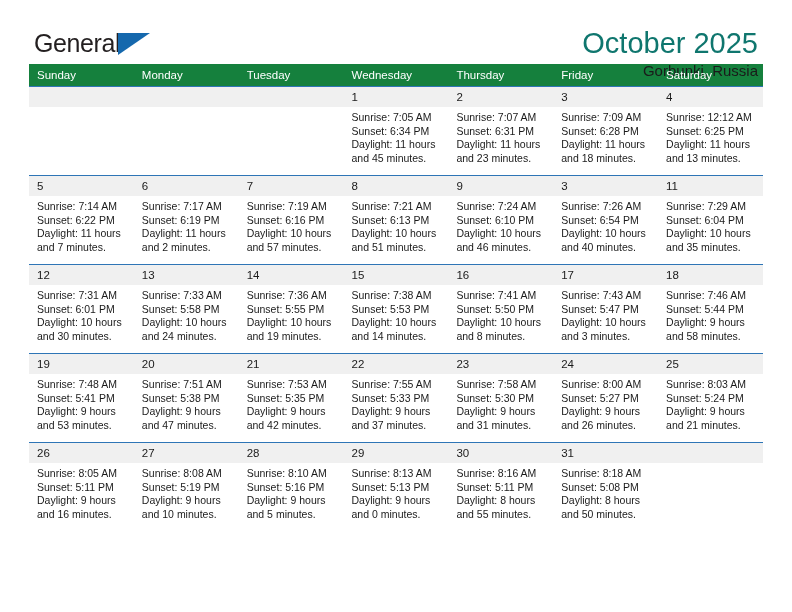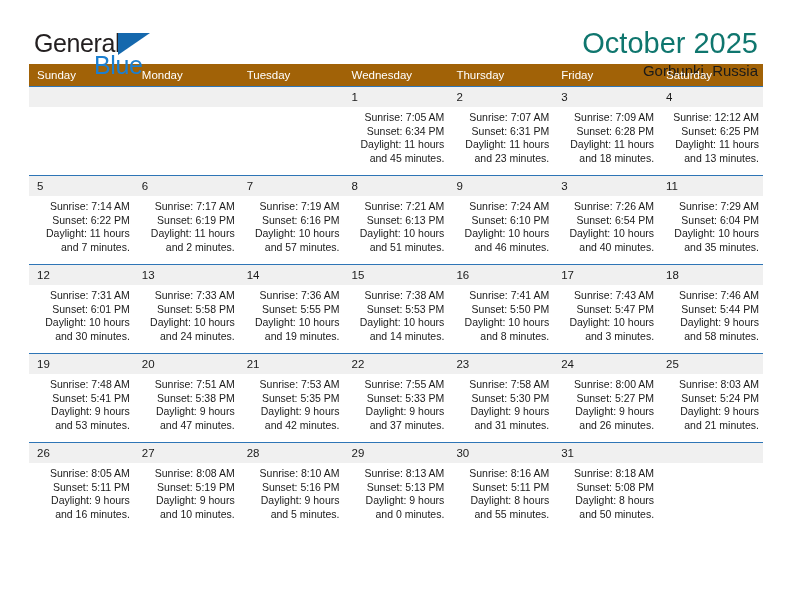--- a/index.html
+++ b/index.html
@@ -86,21 +86,21 @@
   }
 
   
   .calendar {
     width: 734px;
     margin: 0 auto;
     border-collapse: collapse;
     table-layout: fixed;
   }
   .calendar th {
-    background: #a16207;
+    background: #15803d;
     color: #ffffff;
     font-size: 11.5px;
     font-weight: normal;
     text-align: left;
     padding: 5px 0 5px 8px;
     height: 20px;
     border: none;
     box-sizing: border-box;
   }
 
@@ -117,21 +117,20 @@
     background: #f0f0f0;
     padding: 3px 0 3px 8px;
     font-size: 11.5px;
     color: #1a1a1a;
     line-height: 14px;
     height: 20px;
     box-sizing: border-box;
   }
   .cell-body {
     padding: 4px 4px 0 8px;
-    text-align: right;
   }
   .cell-body div {
     font-size: 10.5px;
     line-height: 13.6px;
     color: #1a1a1a;
     white-space: nowrap;
   }
   .empty .daynum-band {
     background: #f0f0f0;
   }
@@ -139,23 +138,20 @@
 </head>
 <body>
 
 <div class="page">
 
   <div class="header">
     <div class="brand">
       <div class="brand-row1">
         <span class="brand-general">General</span>
         <span class="brand-tri"></span>
-      </div>
-      <div class="brand-row2">
-        <span class="brand-blue">Blue</span>
       </div>
     </div>
 
     <div class="title-block">
       <div class="cal-title">October 2025</div>
       <div class="cal-sub">Gorbunki, Russia</div>
     </div>
   </div>
 
   <table class="calendar">

